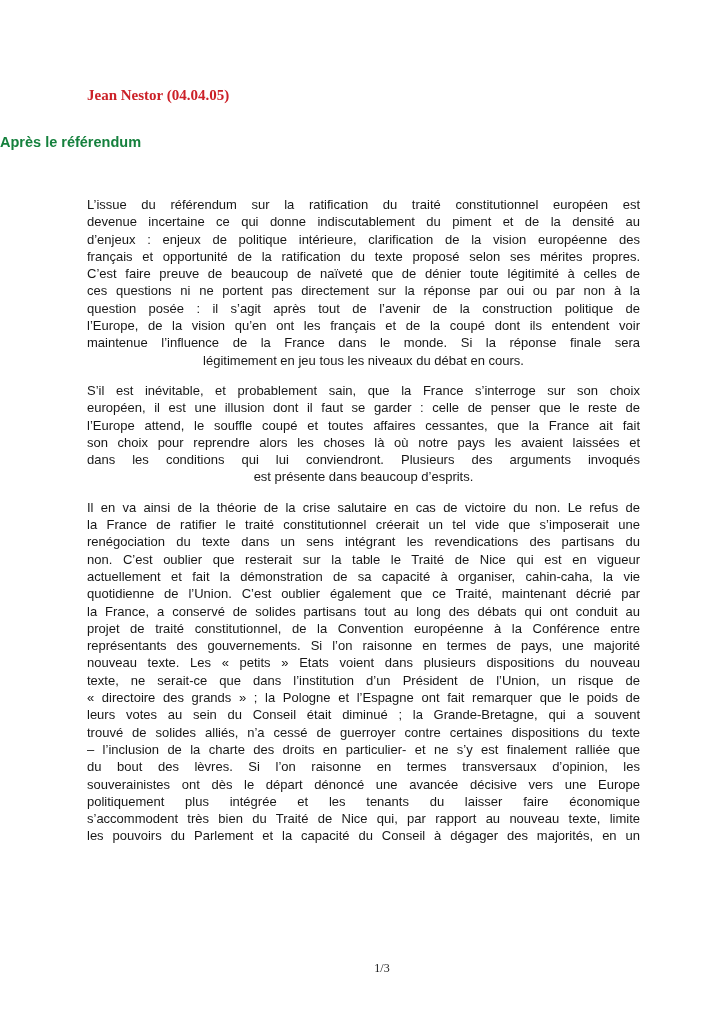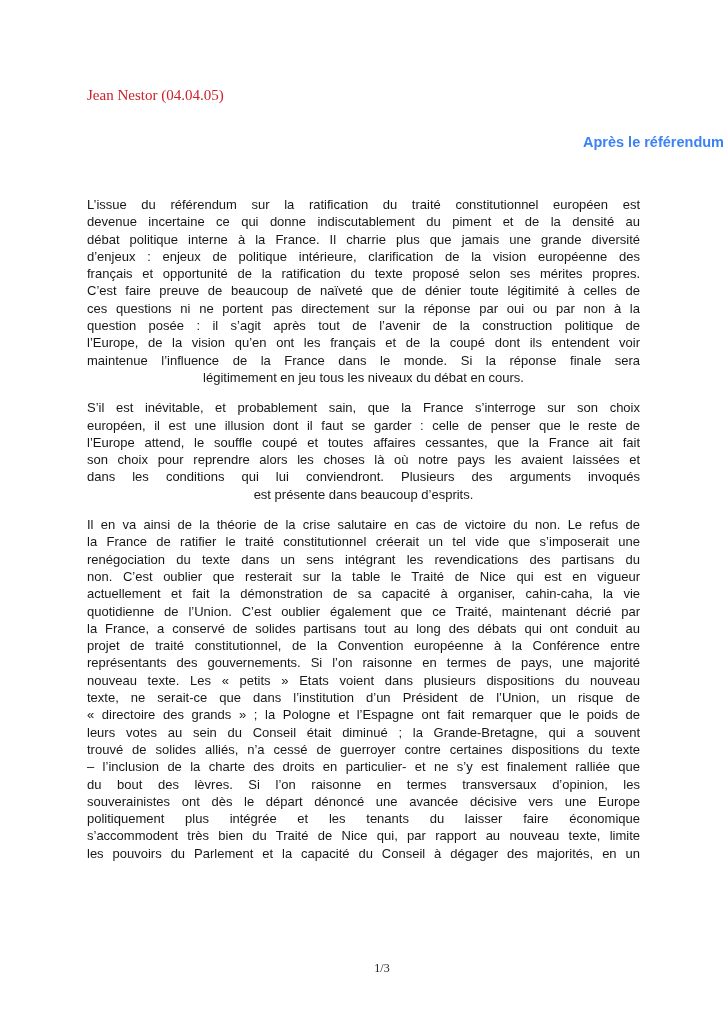--- a/index.html
+++ b/index.html
@@ -13,36 +13,36 @@
     height: 1024px;
     background: #ffffff;
     overflow: hidden;
     font-family: "Liberation Sans", sans-serif;
   }
   .author-line {
     position: absolute;
     left: 87px;
     top: 86px;
     font-family: "Liberation Serif", serif;
-    font-weight: normal;
+    font-weight: bold;
     font-size: 15px;
     line-height: 18px;
     color: #cc2128;
   }
   .doc-title {
     position: absolute;
     left: 0;
     top: 132px;
     width: 724px;
-    text-align: right;
+    text-align: left;
     font-family: "Liberation Sans", sans-serif;
     font-weight: bold;
     font-size: 14.5px;
     line-height: 20px;
-    color: #3b82f6;
+    color: #15803d;
   }
   .doc-body {
     position: absolute;
     left: 87px;
     top: 184px;
     width: 553px;
     font-family: "Liberation Sans", sans-serif;
     font-size: 13px;
     line-height: 17.3px;
     color: #171717;
@@ -75,21 +75,20 @@
 
 <div class="page">
   <div class="author-line">Jean Nestor (04.04.05)</div>
 
   <div class="doc-title">Après le référendum</div>
 
   <div class="doc-body">
       <div class="paragraph">
         <div class="line jline">L’issue du référendum sur la ratification du traité constitutionnel européen est</div>
         <div class="line jline">devenue incertaine ce qui donne indiscutablement du piment et de la densité au</div>
-        <div class="line jline">débat politique interne à la France. Il charrie plus que jamais une grande diversité</div>
         <div class="line jline">d’enjeux : enjeux de politique intérieure, clarification de la vision européenne des</div>
         <div class="line jline">français et opportunité de la ratification du texte proposé selon ses mérites propres.</div>
         <div class="line jline">C’est faire preuve de beaucoup de naïveté que de dénier toute légitimité à celles de</div>
         <div class="line jline">ces questions ni ne portent pas directement sur la réponse par oui ou par non à la</div>
         <div class="line jline">question posée : il s’agit après tout de l’avenir de la construction politique de</div>
         <div class="line jline">l’Europe, de la vision qu’en ont les français et de la coupé dont ils entendent voir</div>
         <div class="line jline">maintenue l’influence de la France dans le monde. Si la réponse finale sera</div>
         <div class="line">légitimement en jeu tous les niveaux du débat en cours.</div>
       </div>
       <div class="paragraph">

